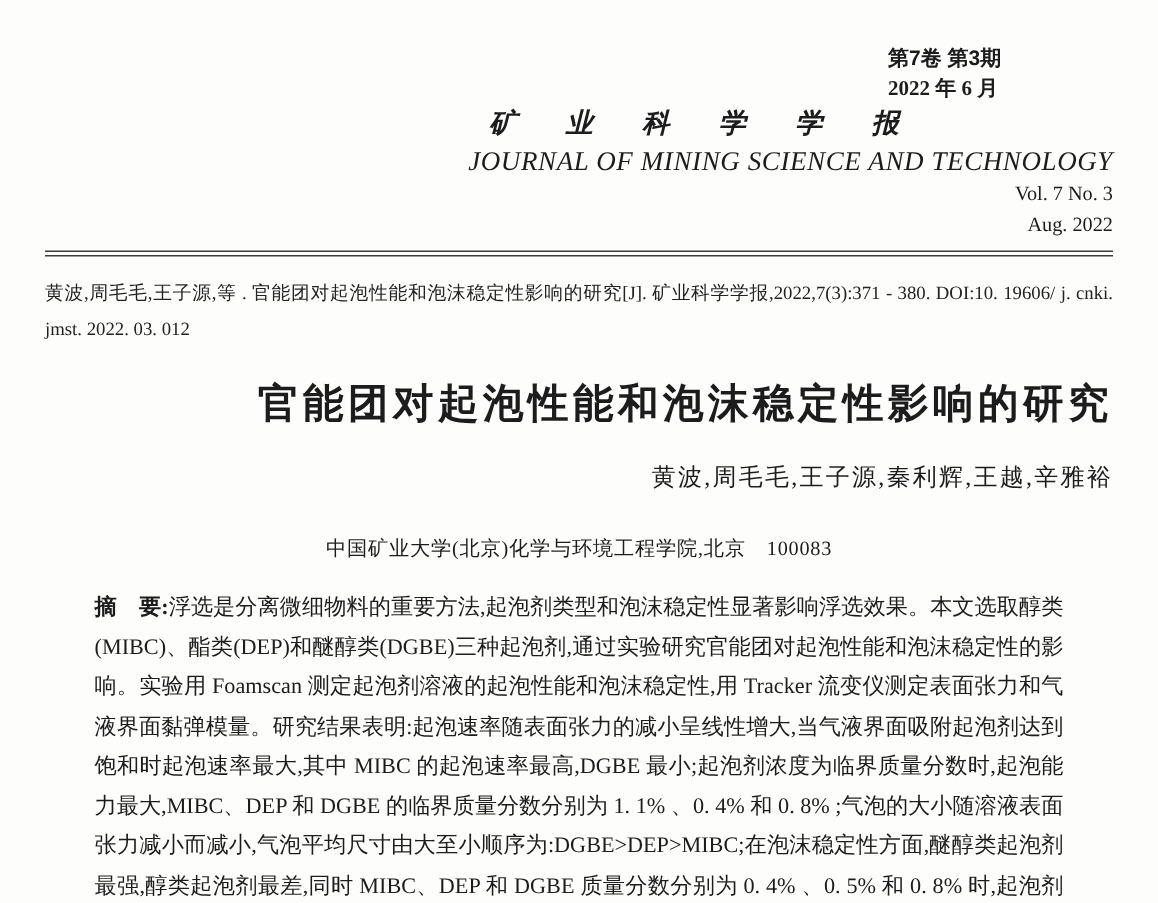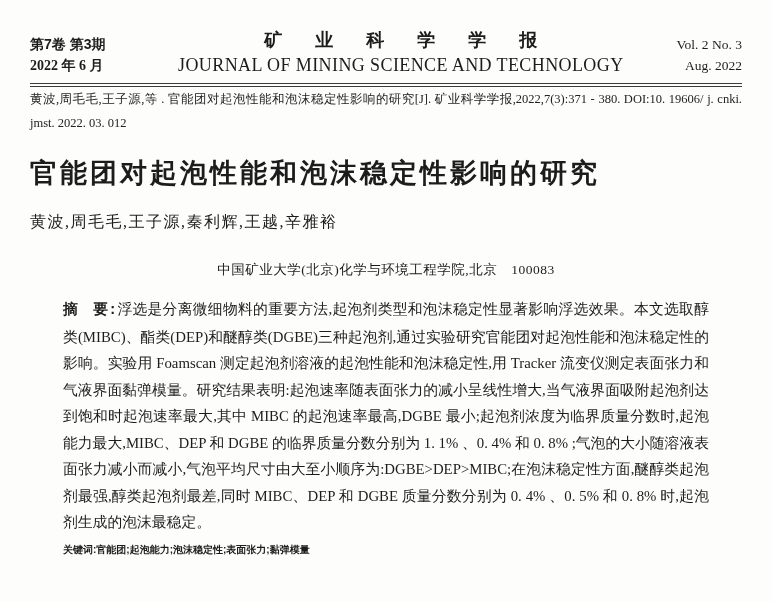--- a/index.html
+++ b/index.html
@@ -11,33 +11,35 @@
     color: #1c1c1c;
     font-family: "Liberation Serif", "DejaVu Serif", serif;
     padding: 28px 30px 0 30px;
     overflow: hidden;
   }
   
   .jheader {
     display: flex;
     justify-content: space-between;
     align-items: flex-end;
+    flex-direction: column;
   }
   .jheader-left {
     width: 150px;
     font-size: 14px;
     line-height: 21px;
     font-weight: 600;
     font-family: "Liberation Sans", "DejaVu Sans", sans-serif;
     white-space: nowrap;
   }
   .jheader-left .year-line { font-family: "Liberation Serif", serif; font-weight: 600; }
   .jheader-center {
     flex: 1;
-    text-align: center;
+    text-align: left;
+    font-style: italic;
   }
   .journal-cn {
     font-size: 18px;
     font-weight: 600;
     letter-spacing: 14px;
     text-indent: 14px;
     font-family: "Liberation Sans", "DejaVu Sans", sans-serif;
     margin-bottom: 3px;
     white-space: nowrap;
   }
@@ -55,60 +57,60 @@
     font-family: "Liberation Serif", "DejaVu Serif", serif;
     white-space: nowrap;
   }
   .double-rule {
     margin-top: 7px;
     height: 4px;
     border-top: 1.5px solid #3c3c3c;
     border-bottom: 1.5px solid #3c3c3c;
   }
   
-  .citations { }
+  .citations { margin-top: 12px; }
   .citation {
     font-size: 12.5px;
     line-height: 24px;
     text-align: justify;
     color: #222;
   }
   .citation + .citation { margin-top: 1px; }
   
   .article-title {
     margin-top: 20px;
-    text-align: left;
+    text-align: right;
     font-size: 27px;
     font-weight: 700;
     letter-spacing: 3px;
     font-family: "Liberation Sans", "DejaVu Sans", sans-serif;
     white-space: nowrap;
   }
   .authors {
     margin-top: 21px;
-    text-align: left;
+    text-align: right;
     font-size: 16px;
     letter-spacing: 1.5px;
   }
   .affiliation {
     margin-top: 28px;
     text-align: center;
     font-size: 13.5px;
     letter-spacing: 0.5px;
   }
   
   .abstract {
     margin: 17px 33px 0 33px;
     font-size: 14.8px;
     line-height: 26.5px;
     text-align: justify;
   }
   .abstract .label {
     font-weight: 700;
-    font-family: Liberation Mono, monospace;
+    font-family: Liberation Serif, serif;
   }
   .keywords {
     margin: 0 33px 0 33px;
     font-size: 10px;
     line-height: 27px;
     font-weight: 700;
     font-family: "Liberation Sans", "DejaVu Sans", sans-serif;
     white-space: nowrap;
   }
   .meta-row {
@@ -129,21 +131,21 @@
   <div class="jheader">
     <div class="jheader-left">
       <div>第7卷  第3期</div>
       <div class="year-line">2022 年 6 月</div>
     </div>
     <div class="jheader-center">
       <div class="journal-cn">矿 业 科 学 学 报</div>
       <div class="journal-en">JOURNAL OF MINING SCIENCE AND TECHNOLOGY</div>
     </div>
     <div class="jheader-right">
-      <div>Vol. 2   No. 3</div>
+      <div>Vol. 7   No. 3</div>
       <div>Aug. 2022</div>
     </div>
   </div>
 
   <div class="double-rule"></div>
 
   <div class="citations">
     <p class="citation">黄波,周毛毛,王子源,等 . 官能团对起泡性能和泡沫稳定性影响的研究[J]. 矿业科学学报,2022,7(3):371 - 380. DOI:10. 19606/ j. cnki. jmst. 2022. 03. 012</p>
   </div>
 

